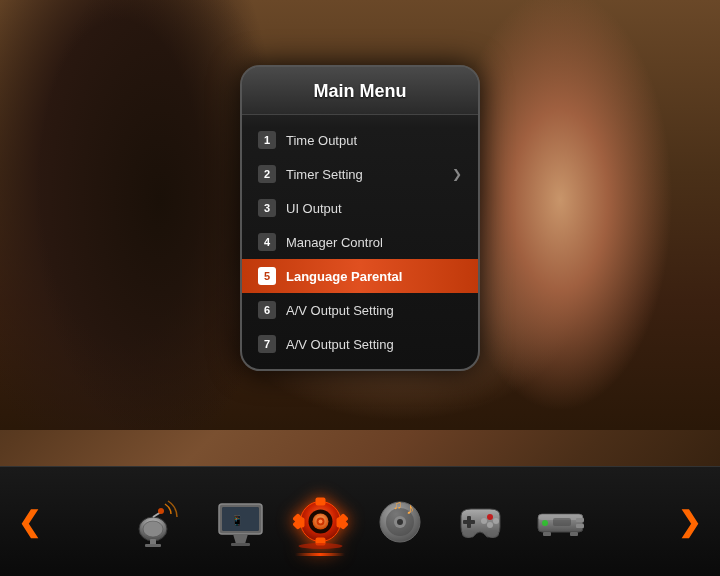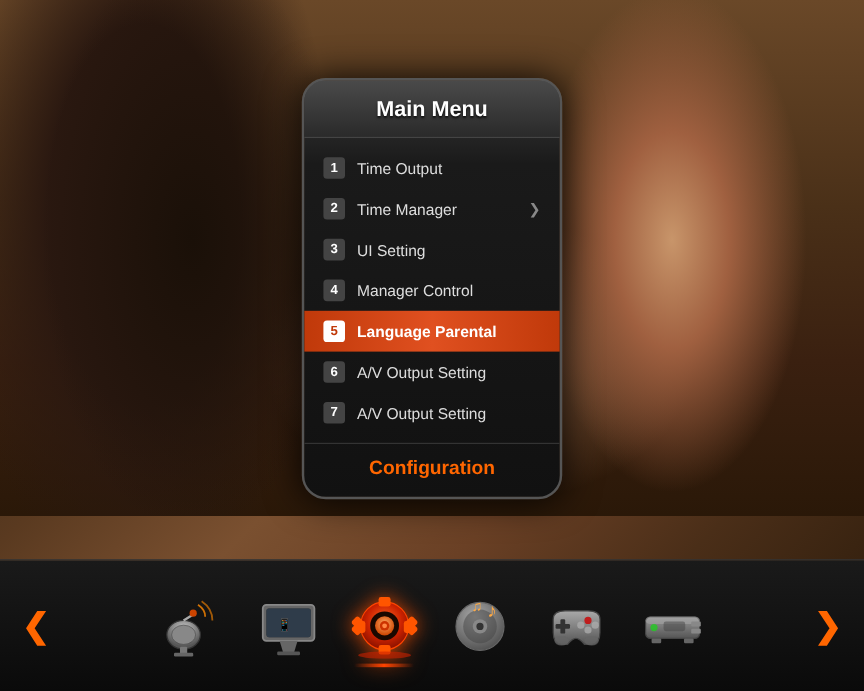--- a/index.html
+++ b/index.html
@@ -52,21 +52,21 @@
       justify-content: space-between;
       padding: 0 10px;
     }
 
     
     .menu-card {
       position: absolute;
       top: 65px;
       left: 50%;
       transform: translateX(-50%);
-      width: 217px;
+      width: 240px;
       background: linear-gradient(180deg, #3a3a3a 0%, #1a1a1a 20%, #111111 100%);
       border-radius: 20px;
       border: 2px solid #555;
       box-shadow: 0 0 30px rgba(0,0,0,0.9), inset 0 1px 0 rgba(255,255,255,0.1);
       z-index: 20;
       overflow: hidden;
     }
 
     .menu-title {
       text-align: center;
@@ -200,27 +200,27 @@
 
   <div class="menu-items">
 
     <div class="menu-item">
       <span class="num">1</span>
       <span>Time Output</span>
     </div>
 
     <div class="menu-item">
       <span class="num">2</span>
-      <span>Time Manager</span>
+      <span>Timer Setting</span>
       <span class="arrow">❯</span>
     </div>
 
     <div class="menu-item">
       <span class="num">3</span>
-      <span>UI Setting</span>
+      <span>UI Output</span>
     </div>
 
     <div class="menu-item">
       <span class="num">4</span>
       <span>Manager Control</span>
     </div>
 
     <div class="menu-item active">
       <span class="num">5</span>
       <span>Language Parental</span>
@@ -230,21 +230,20 @@
       <span class="num">6</span>
       <span>A/V Output Setting</span>
     </div>
 
     <div class="menu-item">
       <span class="num">7</span>
       <span>A/V Output Setting</span>
     </div>
   </div>
 
-  <div class="menu-footer">Configuration</div>
 </div>
 
 <div class="bottom-bar">
 
   <div class="nav-arrow">❮</div>
 
   <div class="nav-icons">
 
     <div class="nav-icon">
       <svg class="icon-svg" viewBox="0 0 55 55">

